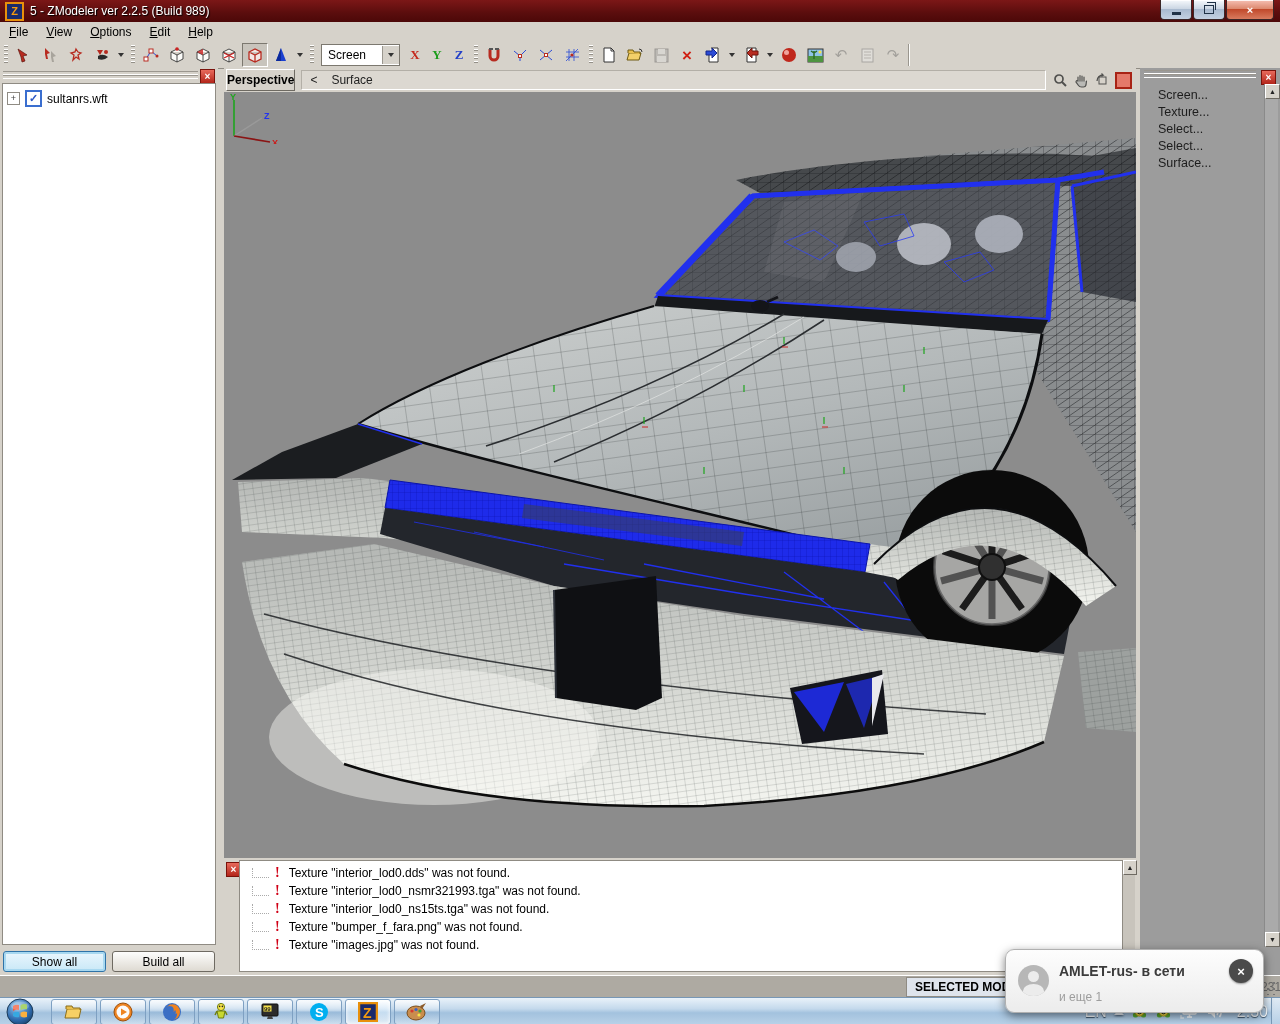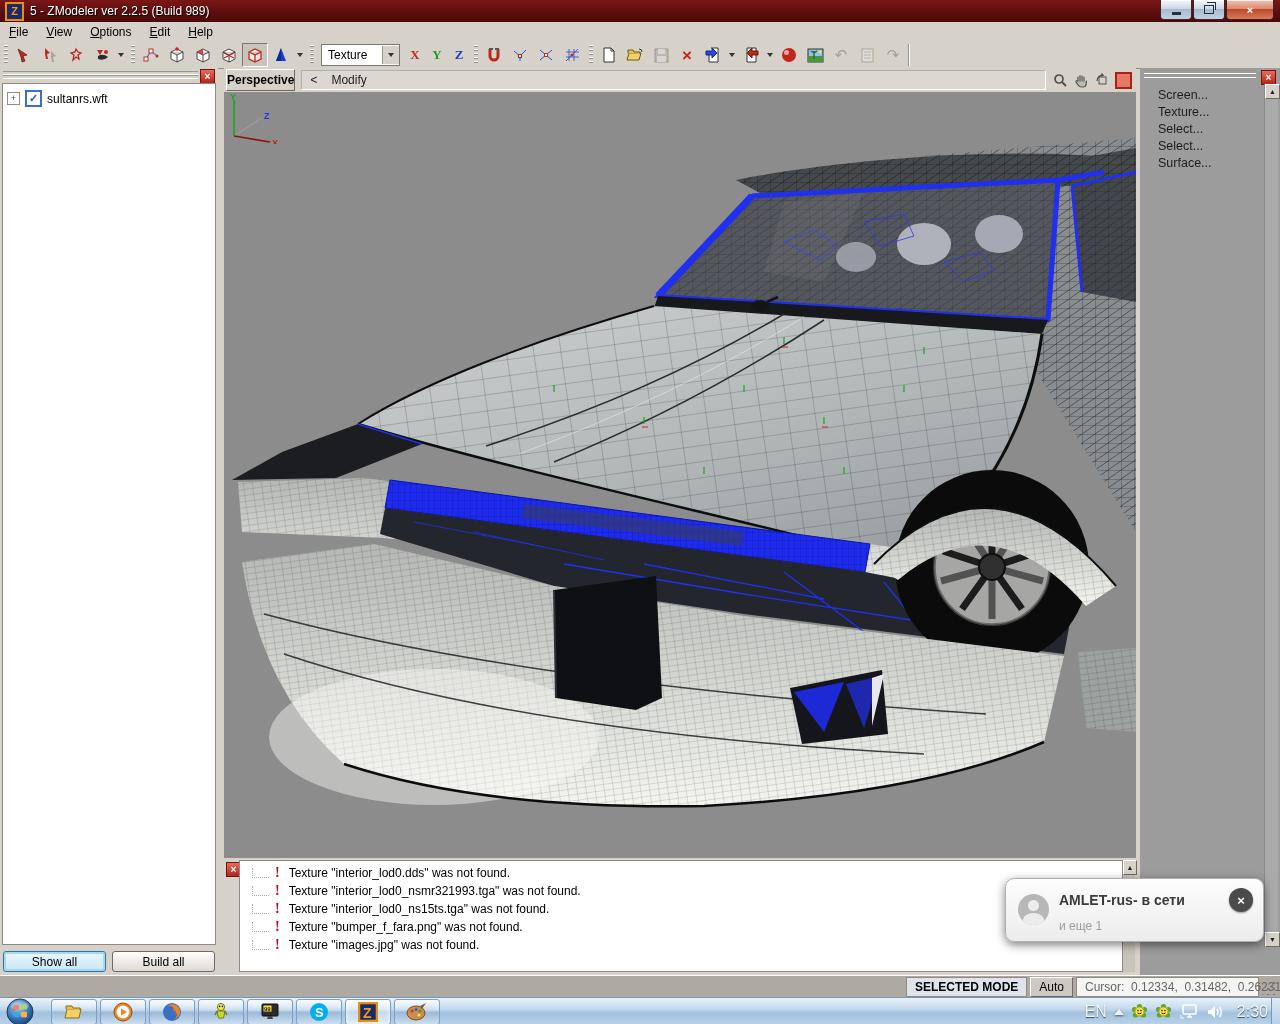--- a/index.html
+++ b/index.html
@@ -95,21 +95,21 @@
   .startorb{width:34px;height:26px;display:flex;align-items:center;justify-content:center;margin-left:3px;}
   .taskbtn{width:44px;height:24px;margin-left:3px;border:1px solid #7ea0c2;border-radius:3px;
     background:linear-gradient(rgba(255,255,255,.75),rgba(255,255,255,.15) 45%,rgba(120,160,200,.25) 50%,rgba(255,255,255,.3));
     display:flex;align-items:center;justify-content:center;}
   .taskbtn.active{background:linear-gradient(rgba(255,255,255,.95),rgba(220,238,252,.6) 50%,rgba(255,255,255,.55));box-shadow:0 0 4px #fff inset;}
   .tray{position:absolute;right:6px;top:0;height:27px;display:flex;align-items:center;gap:7px;color:#fff;}
   .tray .txt{font-size:16px;color:#f6fafd;text-shadow:0 1px 1px rgba(20,40,60,.8);}
   .tray-up{width:0;height:0;border-left:5px solid transparent;border-right:5px solid transparent;border-bottom:6px solid #eef4fa;filter:drop-shadow(0 1px 1px rgba(20,40,60,.7));}
   .showdesk{position:absolute;right:0;top:0;width:8px;height:27px;border-left:1px solid #7897b5;background:linear-gradient(#dfeaf4,#b6cfe6);}
   
-  .notif{position:absolute;left:1005px;top:878px;width:257px;height:62px;border:1px solid #b0b0b0;border-radius:9px;
+  .notif{position:absolute;left:1005px;top:949px;width:257px;height:62px;border:1px solid #b0b0b0;border-radius:9px;
     background:linear-gradient(#fdfdfd,#ececec);box-shadow:0 3px 10px rgba(0,0,0,.5);z-index:50;text-decoration:underline;}
   .notif-avatar{position:absolute;left:12px;top:15px;width:31px;height:31px;border-radius:50%;background:#b7b7b7;overflow:hidden;}
   .notif-avatar:before{content:"";position:absolute;left:10px;top:6px;width:11px;height:11px;border-radius:50%;background:#ececec;}
   .notif-avatar:after{content:"";position:absolute;left:5px;top:19px;width:21px;height:14px;border-radius:50% 50% 0 0;background:#ececec;}
   .notif-title{position:absolute;left:53px;top:13px;font-size:14px;font-weight:bold;color:#3b3b3b;}
   .notif-sub{position:absolute;left:53px;top:40px;font-size:12px;color:#9d9d9d;}
   .notif-close{position:absolute;right:10px;top:9px;width:24px;height:24px;border-radius:50%;background:#4b4b4b;
     color:#fff;display:flex;align-items:center;justify-content:center;font-size:13px;font-weight:bold;box-shadow:0 1px 2px rgba(0,0,0,.4);}
   
   .gizmo{position:absolute;left:4px;bottom:6px;}
@@ -205,21 +205,21 @@
       </div>
     <div class="tb">
         <svg width="16" height="16">
           <path d="M8,1 L13,14 L3,14 Z" fill="#1a3fd0"></path>
           <path d="M8,1 L3,14 L8,14 Z" fill="#0c2a9a"></path>
         </svg>
       </div>
     <div class="caret"></div>
     <div class="grip"></div>
     <div class="combo">
-      <span class="val">Texture</span>
+      <span class="val">Screen</span>
       <span class="dd">
           <span class="caret"></span>
         </span>
     </div>
     <div class="axis-btn" style="color:#c42a1e;">X</div>
     <div class="axis-btn" style="color:#1d9e1d;">Y</div>
     <div class="axis-btn" style="color:#2440c8;">Z</div>
     <div class="grip"></div>
     <div class="tb">
         <svg width="16" height="16">
@@ -329,21 +329,21 @@
     <div class="lp-buttons">
       <div class="btn focused">Show all</div>
       <div class="btn">Build all</div>
     </div>
   </div>
 
   <div class="vp-header">
     <div class="vp-tab">Perspective</div>
     <div class="vp-crumbbar">
       <span>&lt;</span>
-      <span>Modify</span>
+      <span>Surface</span>
     </div>
     <div class="vp-tools">
       <div class="vpt">
           <svg width="15" height="15">
             <circle cx="6" cy="6" r="4" fill="none" stroke="#50504e" stroke-width="1.7"></circle>
             <path d="M9,9 L13,13" stroke="#50504e" stroke-width="2"></path>
           </svg>
         </div>
       <div class="vpt">
           <svg width="15" height="15">

